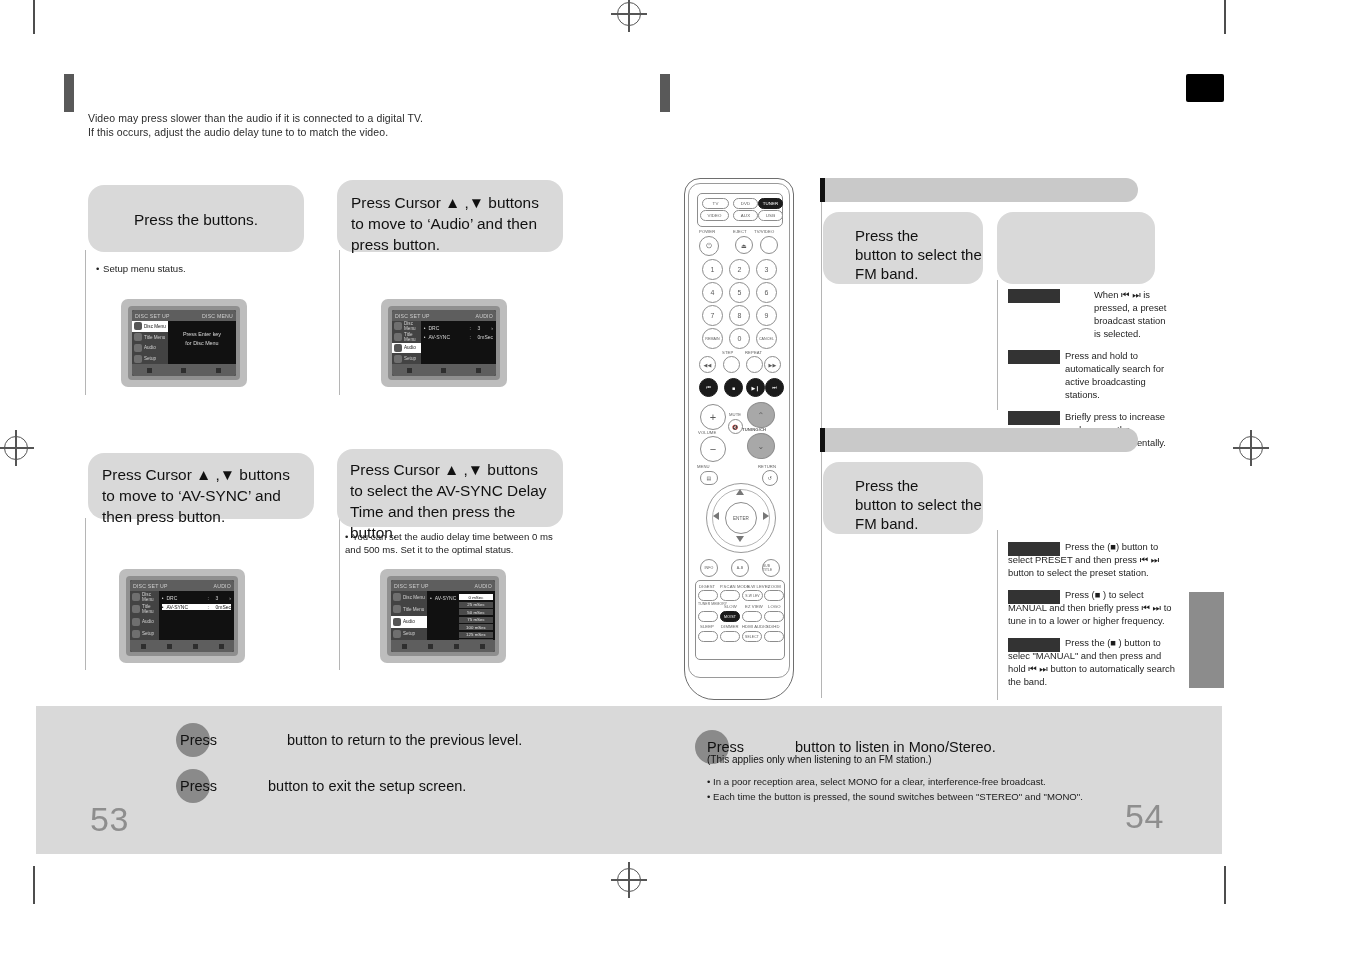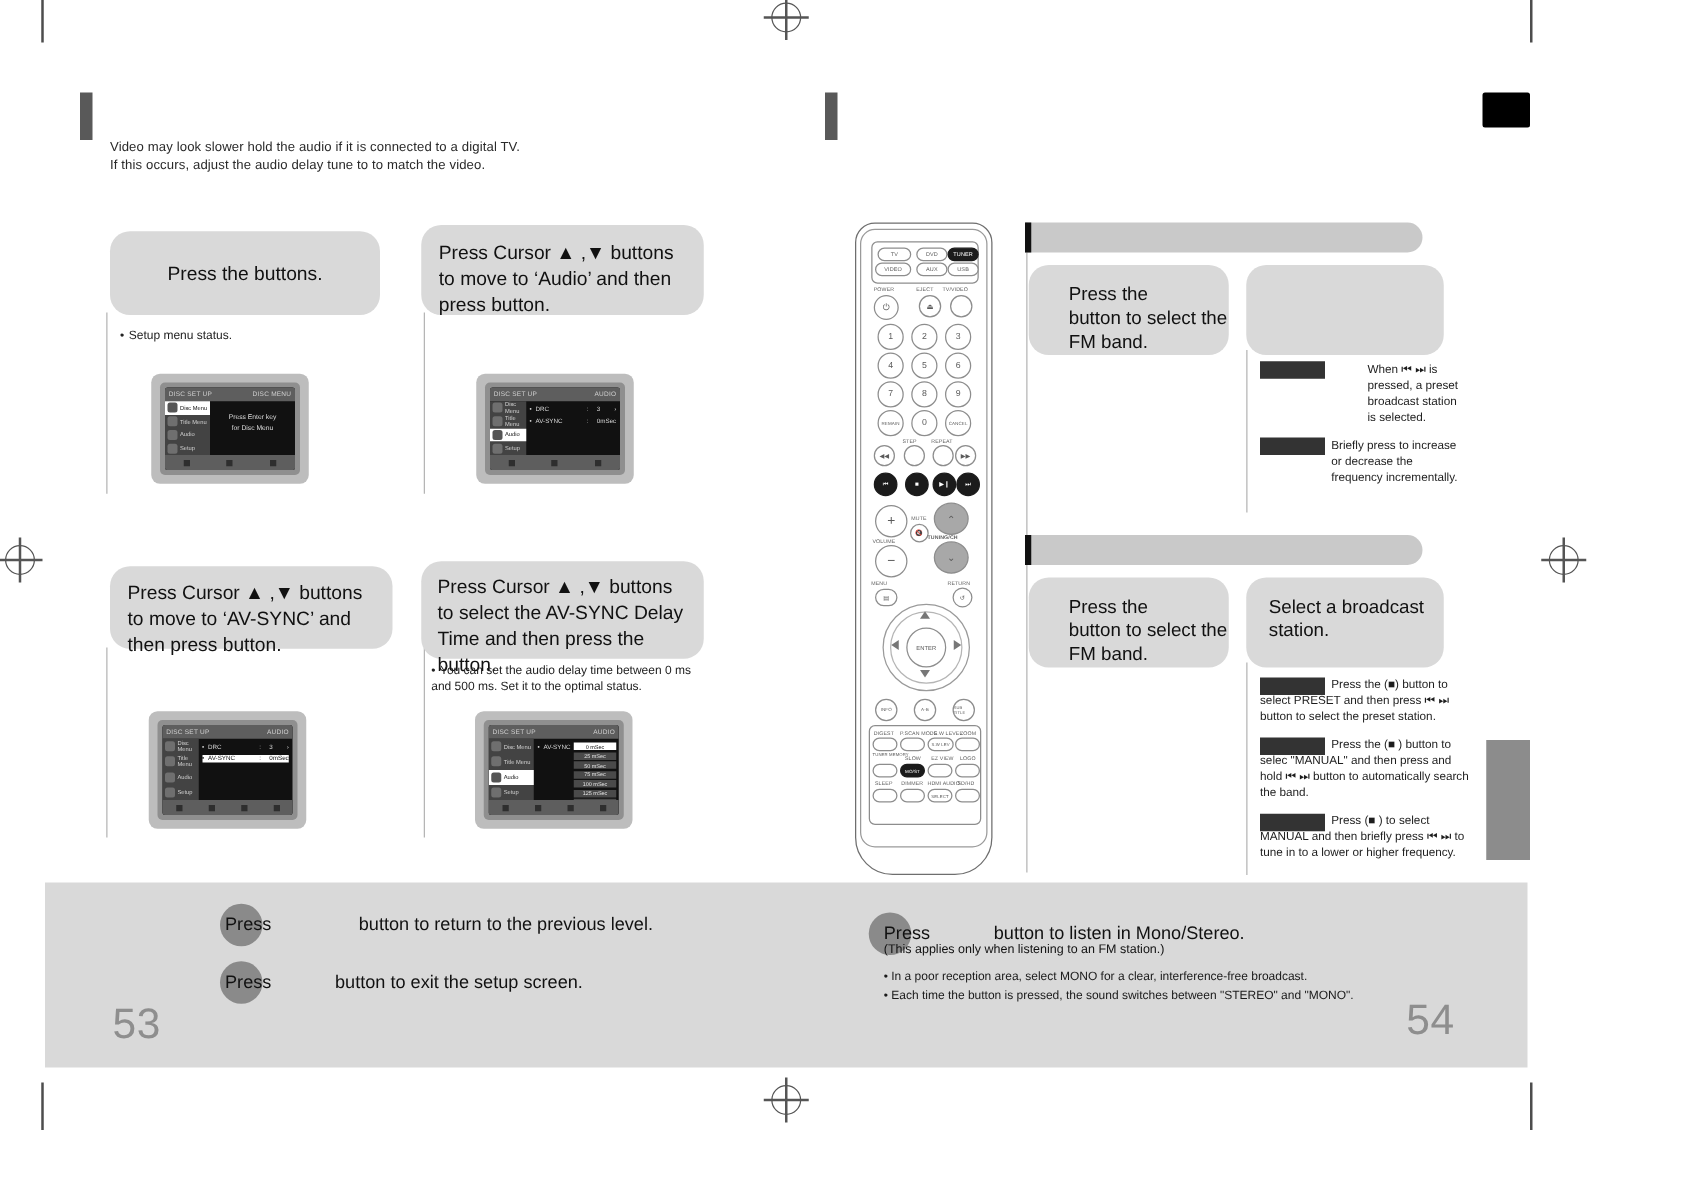--- a/index.html
+++ b/index.html
@@ -111,21 +111,21 @@
   <div class="reg" style="left:617px;top:2px;"></div>
   <div class="reg" style="left:4px;top:436px;"></div>
   <div class="reg" style="left:1239px;top:436px;"></div>
   <div class="reg" style="left:617px;top:868px;"></div>
 
   <div class="darkbar" style="left:64px;top:74px;width:10px;height:38px;"></div>
   <div class="darkbar" style="left:660px;top:74px;width:10px;height:38px;"></div>
   <div class="blacktab" style="left:1186px;top:74px;width:38px;height:28px;"></div>
   <div class="greytab" style="left:1189px;top:592px;width:35px;height:96px;"></div>
 
-  <div class="note" style="left:88px;top:111px;">Video may look slower hold the audio if it is connected to a digital TV.</div>
+  <div class="note" style="left:88px;top:111px;">Video may press slower than the audio if it is connected to a digital TV.</div>
   <div class="note" style="left:88px;top:125px;">If this occurs, adjust the audio delay tune to to match the video.</div>
 
   <div class="vrule" style="left:85px;top:250px;height:145px;"></div>
   <div class="vrule" style="left:339px;top:250px;height:145px;"></div>
   <div class="vrule" style="left:85px;top:518px;height:152px;"></div>
   <div class="vrule" style="left:339px;top:518px;height:152px;"></div>
 
   <div class="bubble" style="left:88px;top:185px;width:216px;height:67px;">
     <div style="position:absolute;left:0;right:0;top:24px;text-align:center;">Press the                 buttons.</div>
   </div>
@@ -461,57 +461,55 @@
       <div>FM band.</div>
     </div>
   </div>
   <div class="bubble" style="left:997px;top:212px;width:158px;height:72px;"></div>
 
   <div class="factlist" style="left:1008px;top:288px;width:160px;">
     <div class="fact">
       <div class="redact" style="left:0;top:1px;width:52px;height:14px;"></div>
       <div class="txt" style="margin-left:86px;">When ⏮ ⏭ is pressed, a preset broadcast station is selected.</div>
     </div>
+    <div class="fact" style="margin-top:2px;">
+      <div class="redact" style="left:0;top:1px;width:52px;height:14px;"></div>
+      <div class="txt" style="margin-left:57px;">Press and hold                    to automatically search for active broadcasting stations.</div>
+    </div>
     <div class="fact" style="margin-top:6px;">
       <div class="redact" style="left:0;top:1px;width:52px;height:14px;"></div>
       <div class="txt" style="margin-left:57px;">Briefly press                   to increase or decrease the frequency incrementally.</div>
     </div>
   </div>
 
   <div class="sechead" style="left:820px;top:428px;width:318px;height:24px;">
     <div class="tick"></div>
     <span></span>
   </div>
 
   <div class="bubble" style="left:823px;top:462px;width:160px;height:72px;">
     <div style="padding:14px 0 0 32px;font-size:15px;line-height:19px;">
       <div>Press the</div>
       <div>button to select the</div>
       <div>FM band.</div>
     </div>
   </div>
-  <div class="bubble" style="left:997px;top:462px;width:158px;height:72px;">
-    <div style="padding:14px 0 0 18px;font-size:15px;line-height:19px;">
-      <div>Select a broadcast</div>
-      <div>station.</div>
-    </div>
-  </div>
 
   <div class="factlist" style="left:1008px;top:540px;width:170px;">
     <div class="fact">
       <div class="redact" style="left:0;top:2px;width:52px;height:14px;"></div>
       <div class="txt" style="text-indent:57px;">Press the               (■) button to select PRESET and then press ⏮ ⏭ button to select the preset station.</div>
     </div>
+    <div class="fact" style="margin-top:4px;">
+      <div class="redact" style="left:0;top:2px;width:52px;height:14px;"></div>
+      <div class="txt" style="text-indent:57px;">Press            (■ ) to select MANUAL and then briefly press ⏮ ⏭      to tune in to a lower or higher frequency.</div>
+    </div>
     <div class="fact" style="margin-top:2px;">
       <div class="redact" style="left:0;top:2px;width:52px;height:14px;"></div>
       <div class="txt" style="text-indent:57px;">Press the               (■ ) button to selec  "MANUAL" and then press and hold  ⏮ ⏭ button to automatically search the band.</div>
-    </div>
-    <div class="fact" style="margin-top:4px;">
-      <div class="redact" style="left:0;top:2px;width:52px;height:14px;"></div>
-      <div class="txt" style="text-indent:57px;">Press            (■ ) to select MANUAL and then briefly press ⏮ ⏭      to tune in to a lower or higher frequency.</div>
     </div>
   </div>
 
   <div class="footer" style="left:36px;top:706px;width:1186px;height:148px;"></div>
 
   <div class="fcircle" style="left:176px;top:723px;"></div>
   <div class="fpress" style="left:180px;top:732px;">Press</div>
   <div class="fline" style="left:287px;top:732px;">button to return to the previous level.</div>
 
   <div class="fcircle" style="left:176px;top:769px;"></div>

